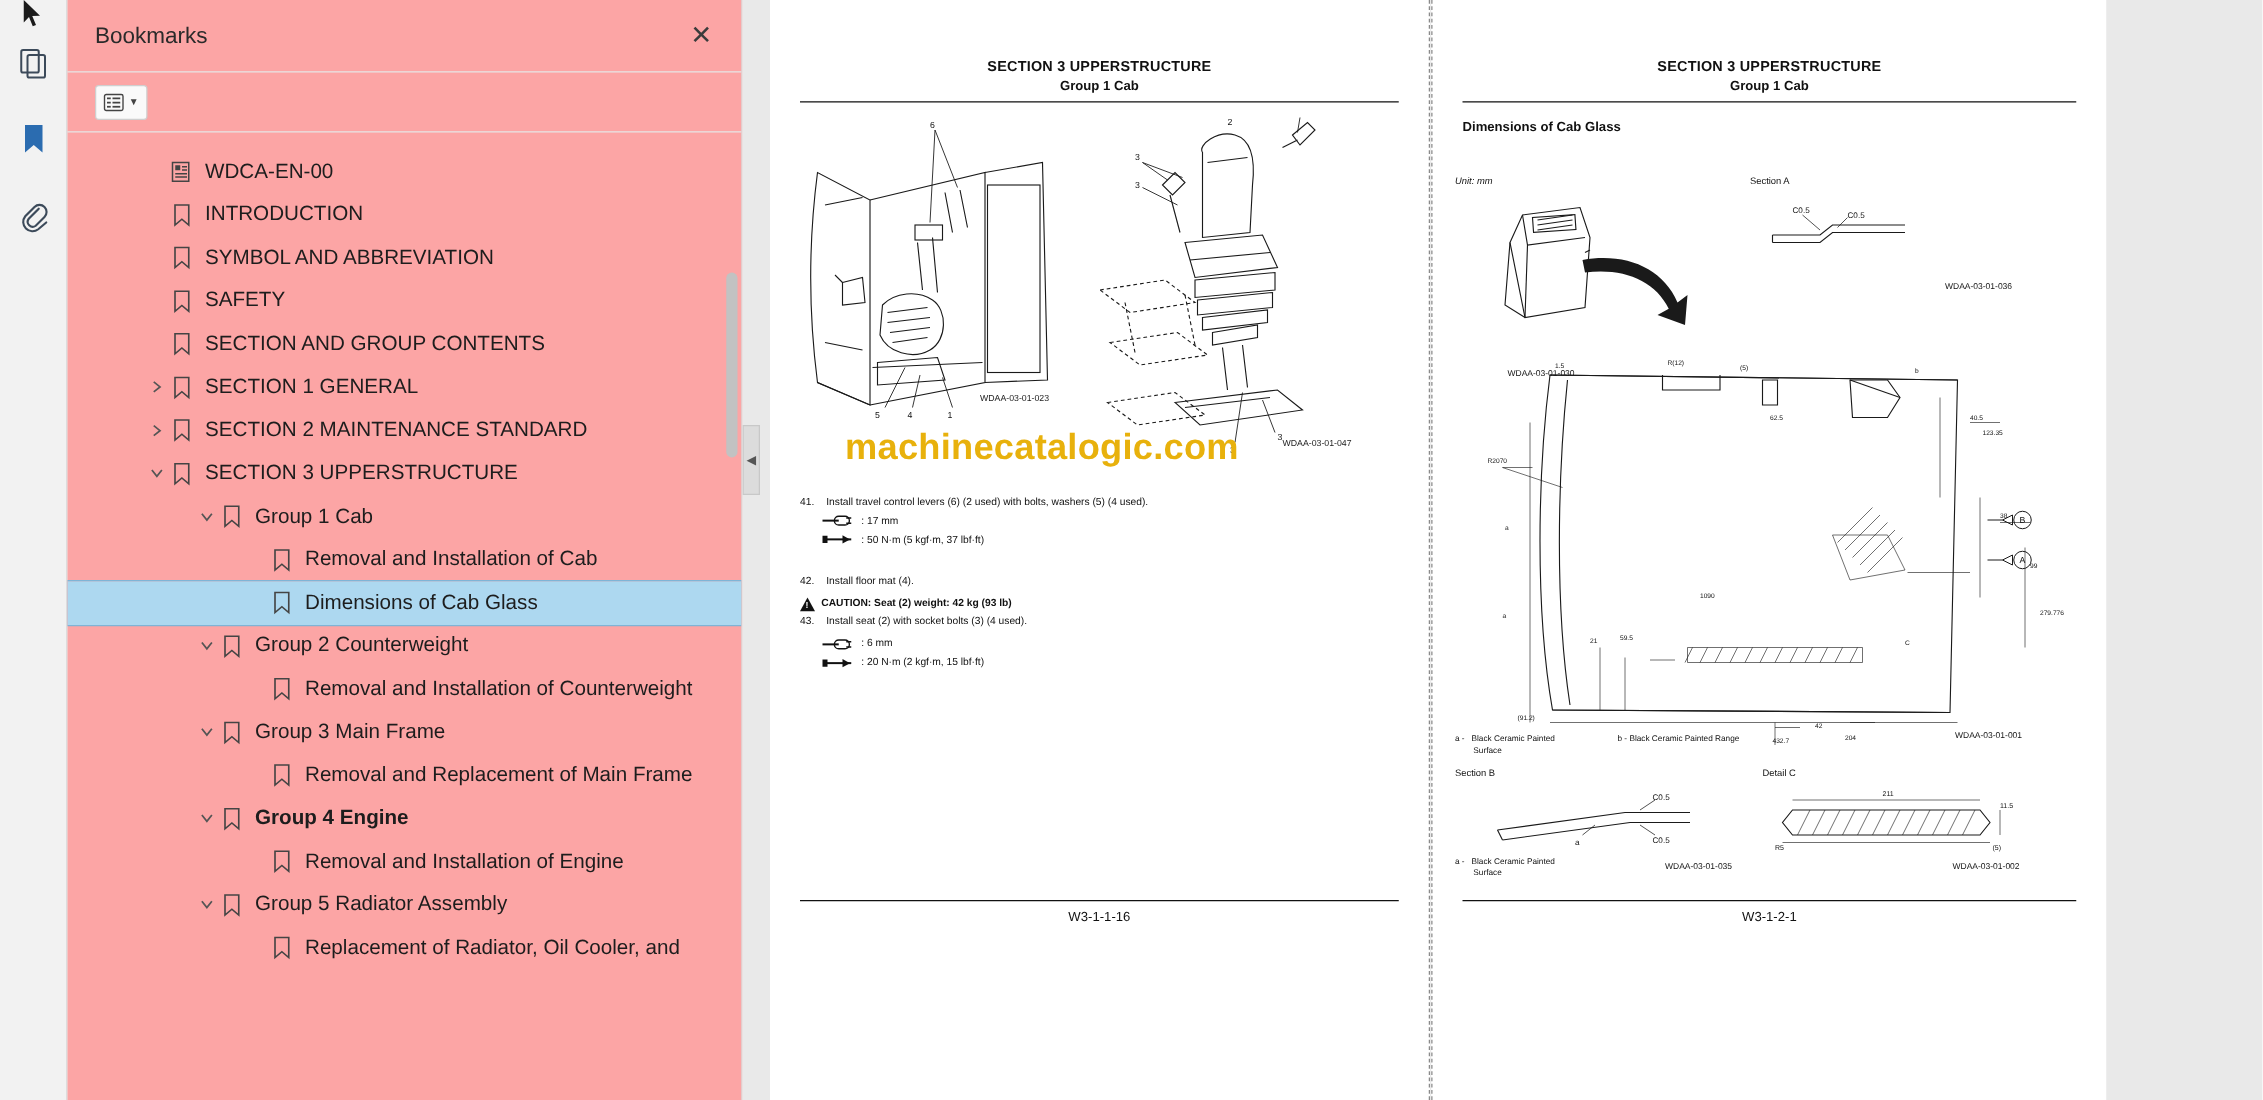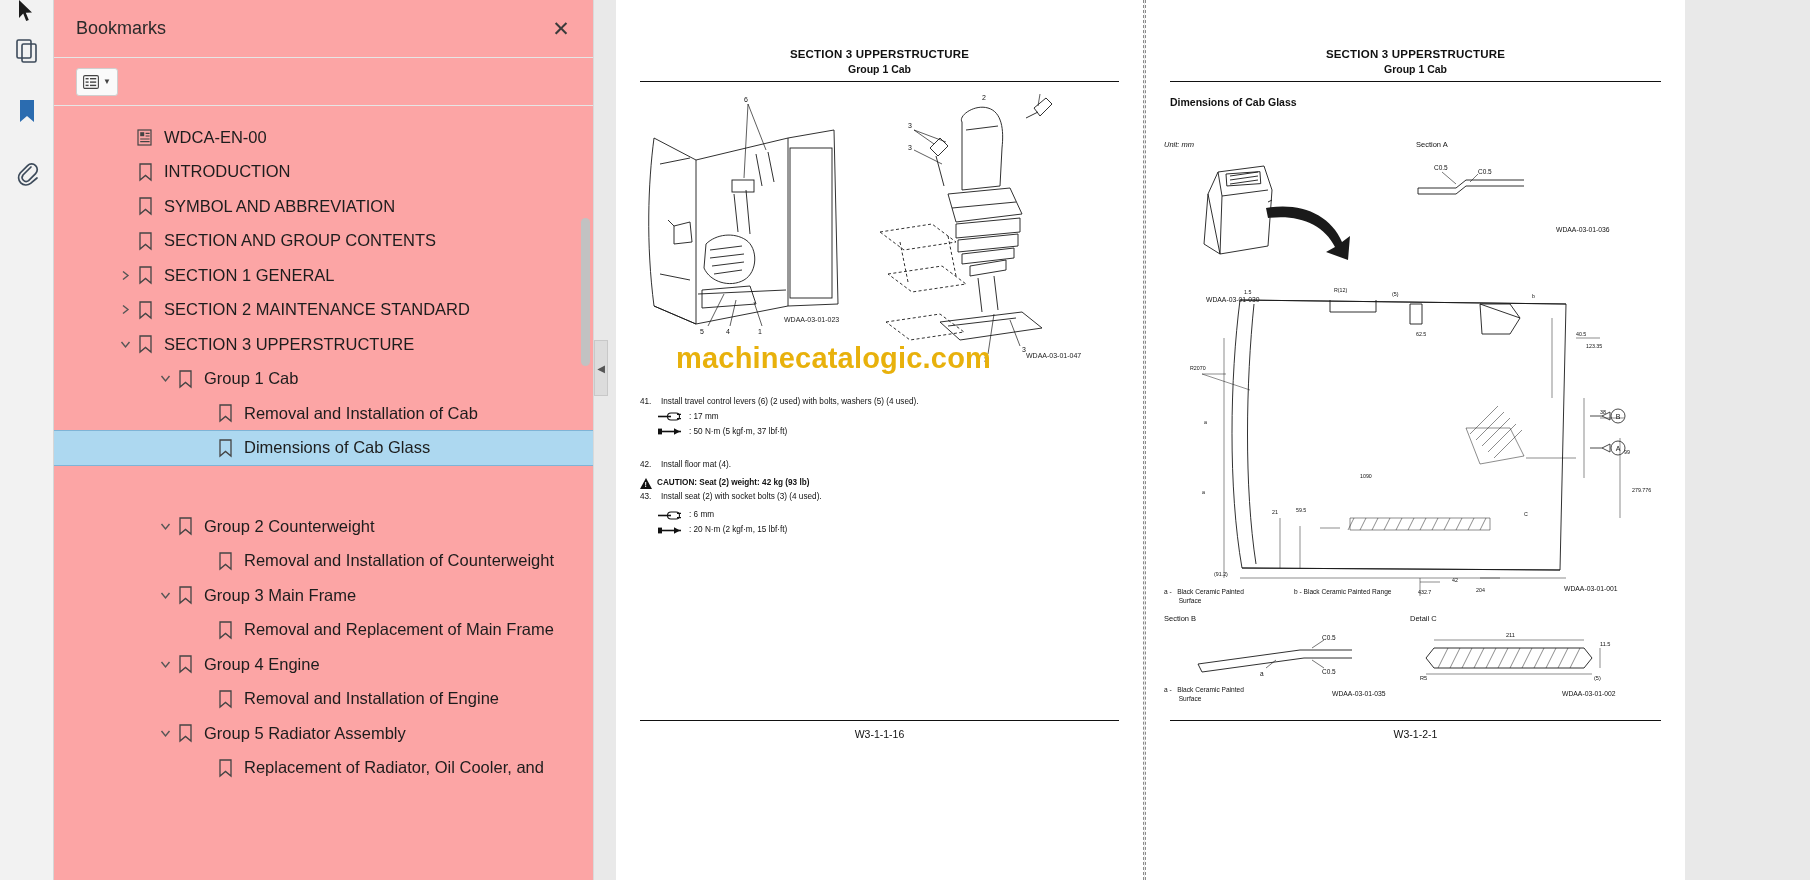--- a/index.html
+++ b/index.html
@@ -365,20 +365,29 @@
             </span>
             <span class="bm-label">SYMBOL AND ABBREVIATION</span>
           </div>
           <div class="bm-row" style="padding-left: 62px;">
             <span class="twisty"></span>
             <span class="bm-icon">
               <svg width="15" height="18" viewBox="0 0 15 18">
                 <path d="M2 1 h11 v16 l-5.5 -4.6 l-5.5 4.6 z" fill="none" stroke="#444" stroke-width="1.3"></path>
               </svg>
             </span>
+            <span class="bm-label">SAFETY</span>
+          </div>
+          <div class="bm-row" style="padding-left: 62px;">
+            <span class="twisty"></span>
+            <span class="bm-icon">
+              <svg width="15" height="18" viewBox="0 0 15 18">
+                <path d="M2 1 h11 v16 l-5.5 -4.6 l-5.5 4.6 z" fill="none" stroke="#444" stroke-width="1.3"></path>
+              </svg>
+            </span>
             <span class="bm-label">SECTION AND GROUP CONTENTS</span>
           </div>
           <div class="bm-row" style="padding-left: 62px;">
             <span class="twisty">
               <svg width="11" height="11" viewBox="0 0 11 11">
                 <path d="M3 1.5 L8 5.5 L3 9.5" fill="none" stroke="#555" stroke-width="1.4"></path>
               </svg>
             </span>
             <span class="bm-icon">
               <svg width="15" height="18" viewBox="0 0 15 18">
@@ -437,65 +446,65 @@
           </div>
           <div class="bm-row selrow" style="padding-left: 142px;">
             <span class="twisty"></span>
             <span class="bm-icon">
               <svg width="15" height="18" viewBox="0 0 15 18">
                 <path d="M2 1 h11 v16 l-5.5 -4.6 l-5.5 4.6 z" fill="none" stroke="#444" stroke-width="1.3"></path>
               </svg>
             </span>
             <span class="bm-label">Dimensions of Cab Glass</span>
           </div>
-          <div class="bm-row" style="padding-left: 102px; margin-top: 44px;">
-            <span class="twisty">
-              <svg width="11" height="11" viewBox="0 0 11 11">
-                <path d="M1.5 3 L5.5 8 L9.5 3" fill="none" stroke="#555" stroke-width="1.4"></path>
-              </svg>
-            </span>
-            <span class="bm-icon">
-              <svg width="15" height="18" viewBox="0 0 15 18">
-                <path d="M2 1 h11 v16 l-5.5 -4.6 l-5.5 4.6 z" fill="none" stroke="#444" stroke-width="1.3"></path>
-              </svg>
-            </span>
-            <span class="bm-label">Group 2 Counterweight</span>
-          </div>
-          <div class="bm-row" style="padding-left: 142px;">
-            <span class="twisty"></span>
-            <span class="bm-icon">
-              <svg width="15" height="18" viewBox="0 0 15 18">
-                <path d="M2 1 h11 v16 l-5.5 -4.6 l-5.5 4.6 z" fill="none" stroke="#444" stroke-width="1.3"></path>
-              </svg>
-            </span>
-            <span class="bm-label">Removal and Installation of Counterweight</span>
-          </div>
           <div class="bm-row" style="padding-left: 102px;">
             <span class="twisty">
               <svg width="11" height="11" viewBox="0 0 11 11">
                 <path d="M1.5 3 L5.5 8 L9.5 3" fill="none" stroke="#555" stroke-width="1.4"></path>
               </svg>
             </span>
             <span class="bm-icon">
               <svg width="15" height="18" viewBox="0 0 15 18">
                 <path d="M2 1 h11 v16 l-5.5 -4.6 l-5.5 4.6 z" fill="none" stroke="#444" stroke-width="1.3"></path>
               </svg>
             </span>
+            <span class="bm-label">Group 2 Counterweight</span>
+          </div>
+          <div class="bm-row" style="padding-left: 142px;">
+            <span class="twisty"></span>
+            <span class="bm-icon">
+              <svg width="15" height="18" viewBox="0 0 15 18">
+                <path d="M2 1 h11 v16 l-5.5 -4.6 l-5.5 4.6 z" fill="none" stroke="#444" stroke-width="1.3"></path>
+              </svg>
+            </span>
+            <span class="bm-label">Removal and Installation of Counterweight</span>
+          </div>
+          <div class="bm-row" style="padding-left: 102px;">
+            <span class="twisty">
+              <svg width="11" height="11" viewBox="0 0 11 11">
+                <path d="M1.5 3 L5.5 8 L9.5 3" fill="none" stroke="#555" stroke-width="1.4"></path>
+              </svg>
+            </span>
+            <span class="bm-icon">
+              <svg width="15" height="18" viewBox="0 0 15 18">
+                <path d="M2 1 h11 v16 l-5.5 -4.6 l-5.5 4.6 z" fill="none" stroke="#444" stroke-width="1.3"></path>
+              </svg>
+            </span>
             <span class="bm-label">Group 3 Main Frame</span>
           </div>
           <div class="bm-row" style="padding-left: 142px;">
             <span class="twisty"></span>
             <span class="bm-icon">
               <svg width="15" height="18" viewBox="0 0 15 18">
                 <path d="M2 1 h11 v16 l-5.5 -4.6 l-5.5 4.6 z" fill="none" stroke="#444" stroke-width="1.3"></path>
               </svg>
             </span>
             <span class="bm-label">Removal and Replacement of Main Frame</span>
           </div>
-          <div class="bm-row" style="padding-left: 102px;">
+          <div class="bm-row" style="padding-left: 102px; font-weight: bold;">
             <span class="twisty">
               <svg width="11" height="11" viewBox="0 0 11 11">
                 <path d="M1.5 3 L5.5 8 L9.5 3" fill="none" stroke="#555" stroke-width="1.4"></path>
               </svg>
             </span>
             <span class="bm-icon">
               <svg width="15" height="18" viewBox="0 0 15 18">
                 <path d="M2 1 h11 v16 l-5.5 -4.6 l-5.5 4.6 z" fill="none" stroke="#444" stroke-width="1.3"></path>
               </svg>
             </span>
@@ -718,21 +727,21 @@
         <div class="sec">SECTION 3 UPPERSTRUCTURE</div>
         <div class="grp">Group 1 Cab</div>
       </div>
       <div class="pg-rule"></div>
 
       <div class="subhead">Dimensions of Cab Glass</div>
 
       <div class="rfig">
 
         <div class="rlabel" style="left:0px;top:22px;font-style:italic;">Unit: mm</div>
-        <div class="rlabel" style="left:236px;top:22px;margin-left:16px;">Section A</div>
+        <div class="rlabel" style="left:236px;top:22px;">Section A</div>
 
         <svg width="200" height="130" viewBox="0 0 200 130" style="position:absolute;left:16px;top:38px;">
           <g fill="none" stroke="#1a1a1a" stroke-width="0.9">
             <path d="M28 38 L38 16 L84 10 L92 34 L88 90 L40 98 Z"></path>
             <path d="M38 16 L42 40 L88 34"></path>
             <path d="M42 40 L40 98"></path>
             <rect x="46" y="18" width="34" height="12" transform="rotate(-4 46 18)"></rect>
             <path d="M50 20 L78 16 M50 24 L78 20 M50 28 L78 24"></path>
             <path d="M28 38 L24 88 L40 98"></path>
             <path d="M88 46 L92 44"></path>

